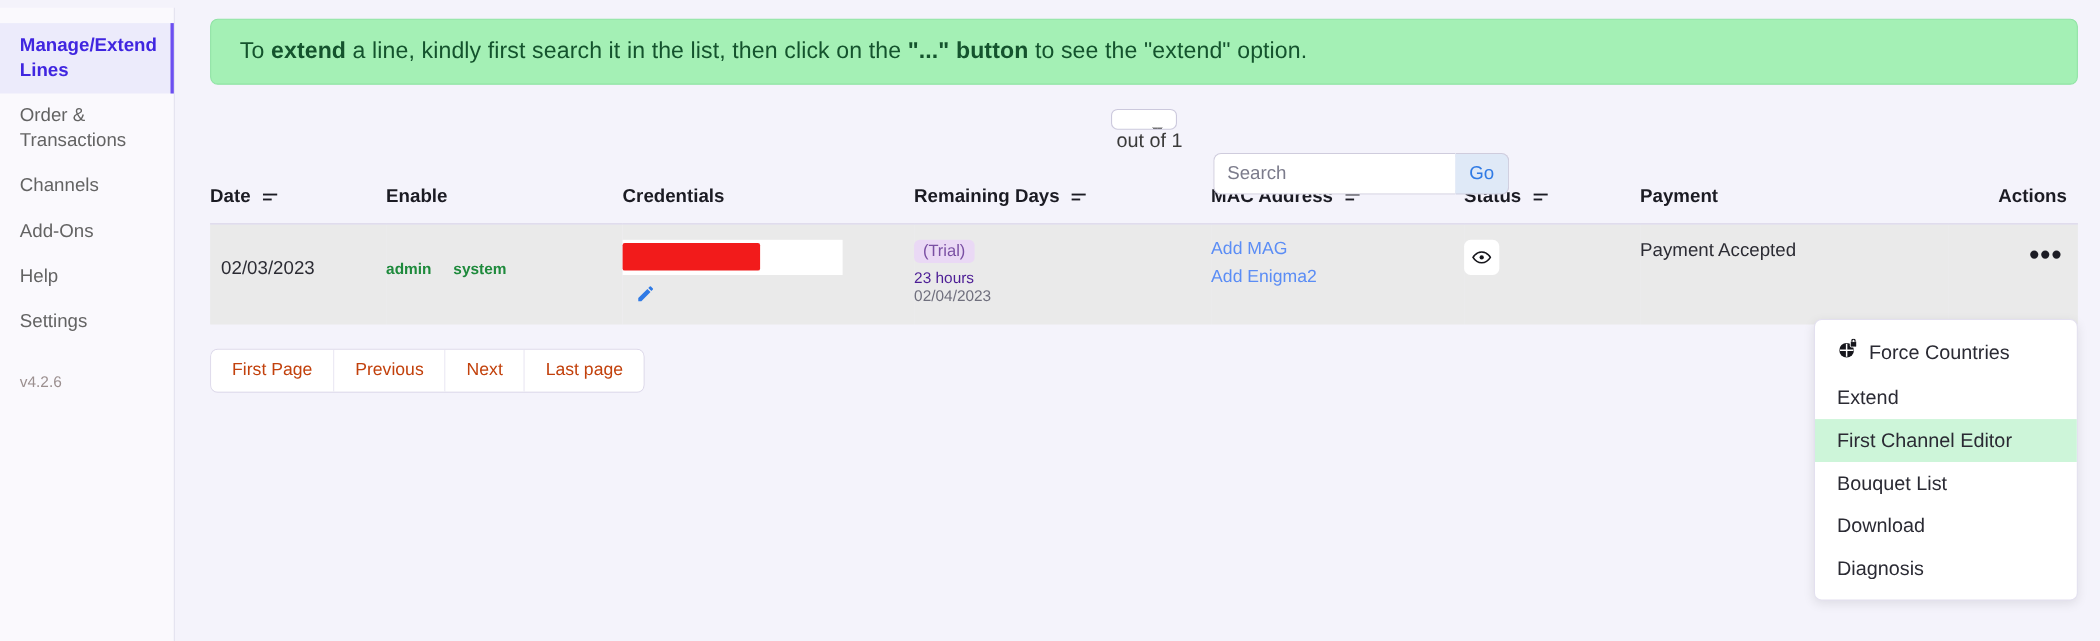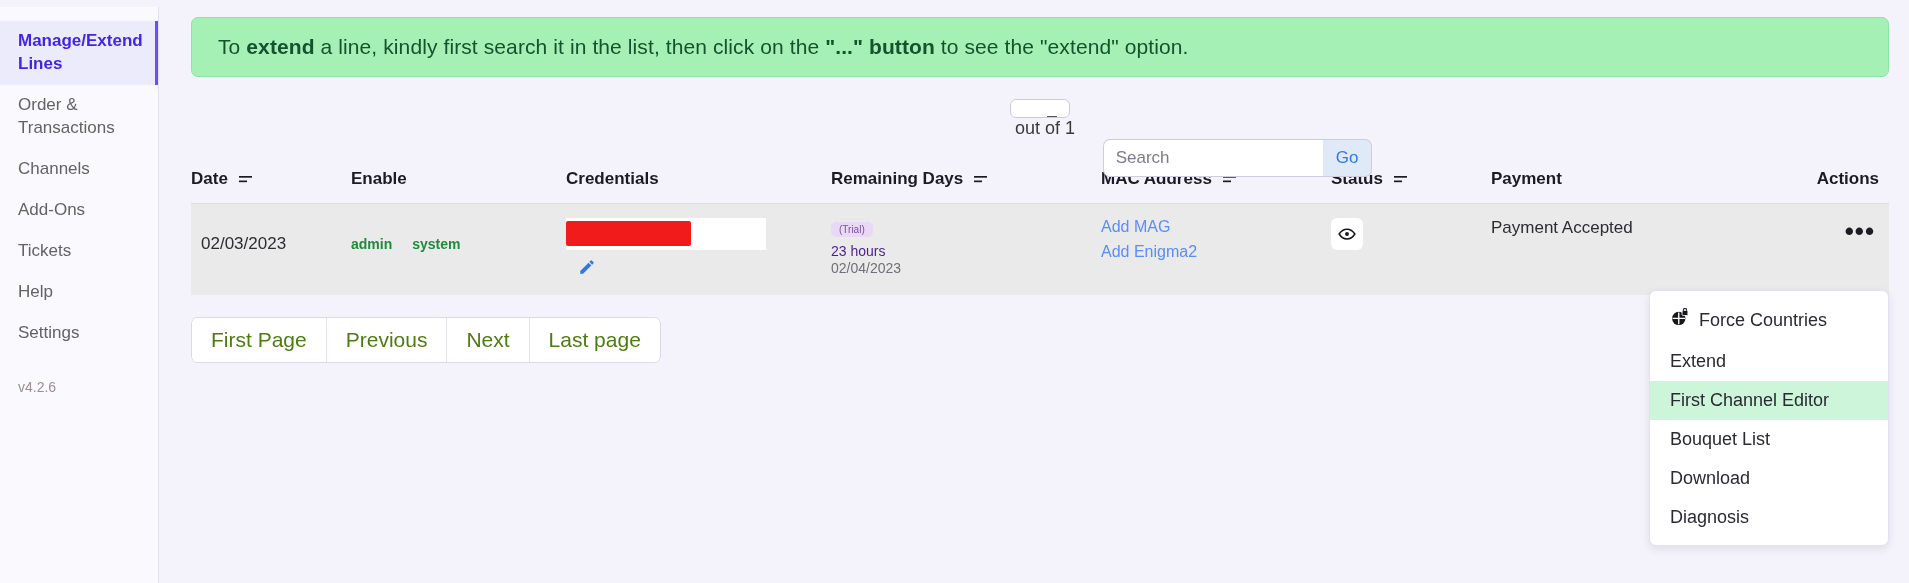--- a/index.html
+++ b/index.html
@@ -186,21 +186,21 @@
     left: 0; top: 3px;
     width: 125px; height: 25px;
     background: #f21b1b;
     border-radius: 2px;
   }
   .pencil { margin-top: 8px; margin-left: 12px; }
   .trial-badge {
     display: inline-block;
     background: #ead9f5;
     color: #7a4fa3;
-    font-size: 10px;
+    font-size: 15px;
     border-radius: 5px;
     padding: 2px 8px;
   }
   .rd-hours { font-size: 14px; color: #4c1d95; margin-top: 5px; }
   .rd-date  { font-size: 14px; color: #6f6f7d; margin-top: 1px; }
   .link { color: #5b8df5; font-size: 16px; display:block; cursor:pointer; }
   .link + .link { margin-top: 7px; }
   .eye-btn {
     width: 32px; height: 32px;
     background: #fff;
@@ -224,22 +224,22 @@
   
   .pagination {
     display: inline-flex;
     margin-top: 22px;
     border: 1px solid #ddd9ea;
     border-radius: 7px;
     overflow: hidden;
     background: #fff;
   }
   .page-btn {
-    font-size: 21px;
-    color: #4d7c0f;
+    font-size: 16px;
+    color: #c2410c;
     padding: 10px 19px;
     background: #fff;
     border: none;
     border-right: 1px solid #e4e1f0;
     cursor: pointer;
   }
   .page-btn:last-child { border-right: none; }
 
   
   .dropdown {
@@ -275,23 +275,20 @@
       <span>Manage/Extend Lines</span>
     </div>
     <div class="nav-item">
       <span>Order &amp; Transactions</span>
     </div>
     <div class="nav-item">
       <span>Channels</span>
     </div>
     <div class="nav-item">
       <span>Add-Ons</span>
-    </div>
-    <div class="nav-item">
-      <span>Tickets</span>
     </div>
     <div class="nav-item">
       <span>Help</span>
     </div>
     <div class="nav-item">
       <span>Settings</span>
     </div>
     <div class="version">v4.2.6</div>
   </div>
 

